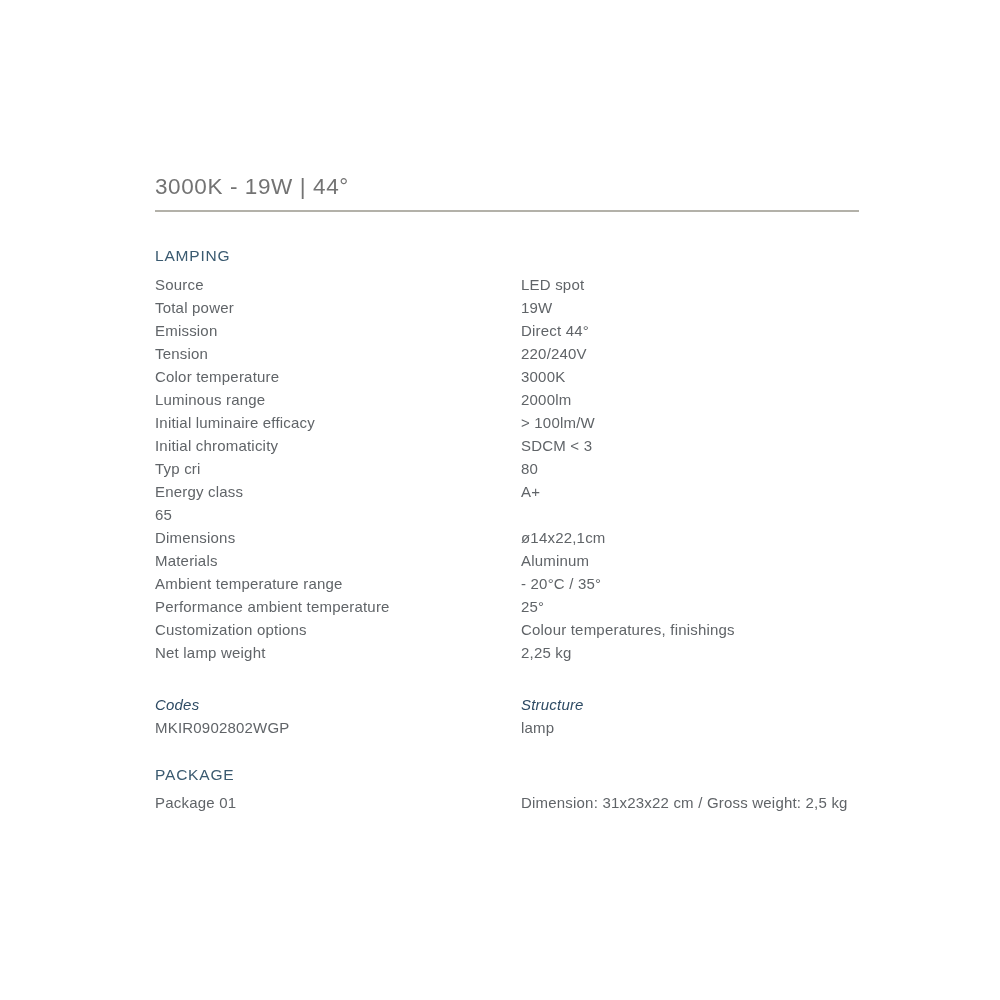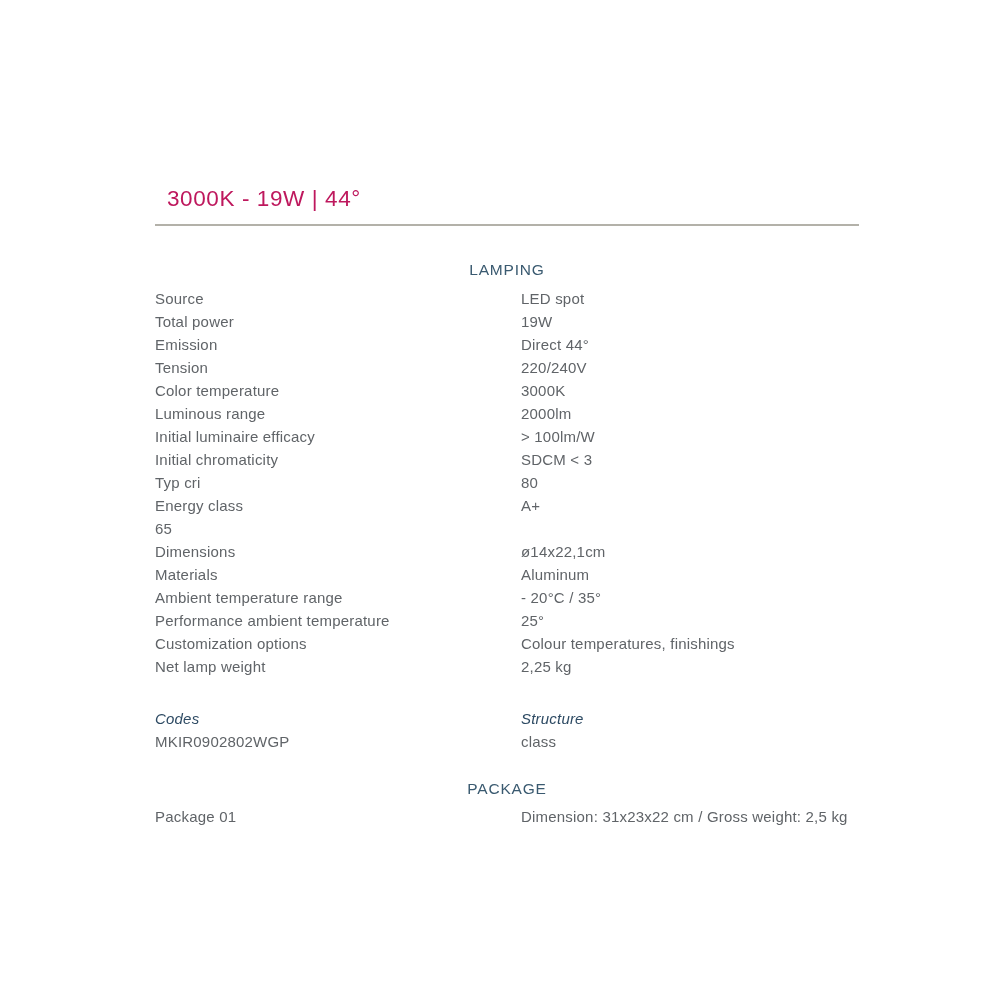--- a/index.html
+++ b/index.html
@@ -11,41 +11,40 @@
     font-family: "Liberation Sans", sans-serif;
     -webkit-font-smoothing: antialiased;
   }
   .sheet {
     position: absolute;
     left: 155px;
     top: 174px;
     width: 704px;
   }
   .product-title {
-    margin: 12px;
+    margin: 0;
     font-size: 22.5px;
     font-weight: 300;
     letter-spacing: 0.6px;
-    color: #be185d;
+    color: #737373;
     line-height: 26px;
   }
   .divider {
     border: none;
     height: 2px;
     background: #b3b1a9;
     margin: 10px 0 0 0;
   }
   .section-header {
     margin: 0;
     font-size: 15.5px;
     font-weight: 400;
     letter-spacing: 0.8px;
     color: #3a5a70;
     line-height: 16px;
-    text-align: center;
   }
   .lamping-header { margin-top: 36px; }
   .package-header { margin-top: 28px; }
   .spec-table { margin-top: 9px; }
   .row {
     display: flex;
     line-height: 23px;
     font-size: 15px;
     font-weight: 300;
     letter-spacing: 0.2px;
@@ -145,21 +144,21 @@
     </div>
   </div>
 
   <div class="codes-block">
     <div class="row">
       <span class="label italic-header">Codes</span>
       <span class="value italic-header">Structure</span>
     </div>
     <div class="row">
       <span class="label">MKIR0902802WGP</span>
-      <span class="value">class</span>
+      <span class="value">lamp</span>
     </div>
   </div>
 
   <h2 class="section-header package-header">PACKAGE</h2>
 
   <div class="package-table">
     <div class="row">
       <span class="label">Package 01</span>
       <span class="value">Dimension: 31x23x22 cm / Gross weight: 2,5 kg</span>
     </div>

